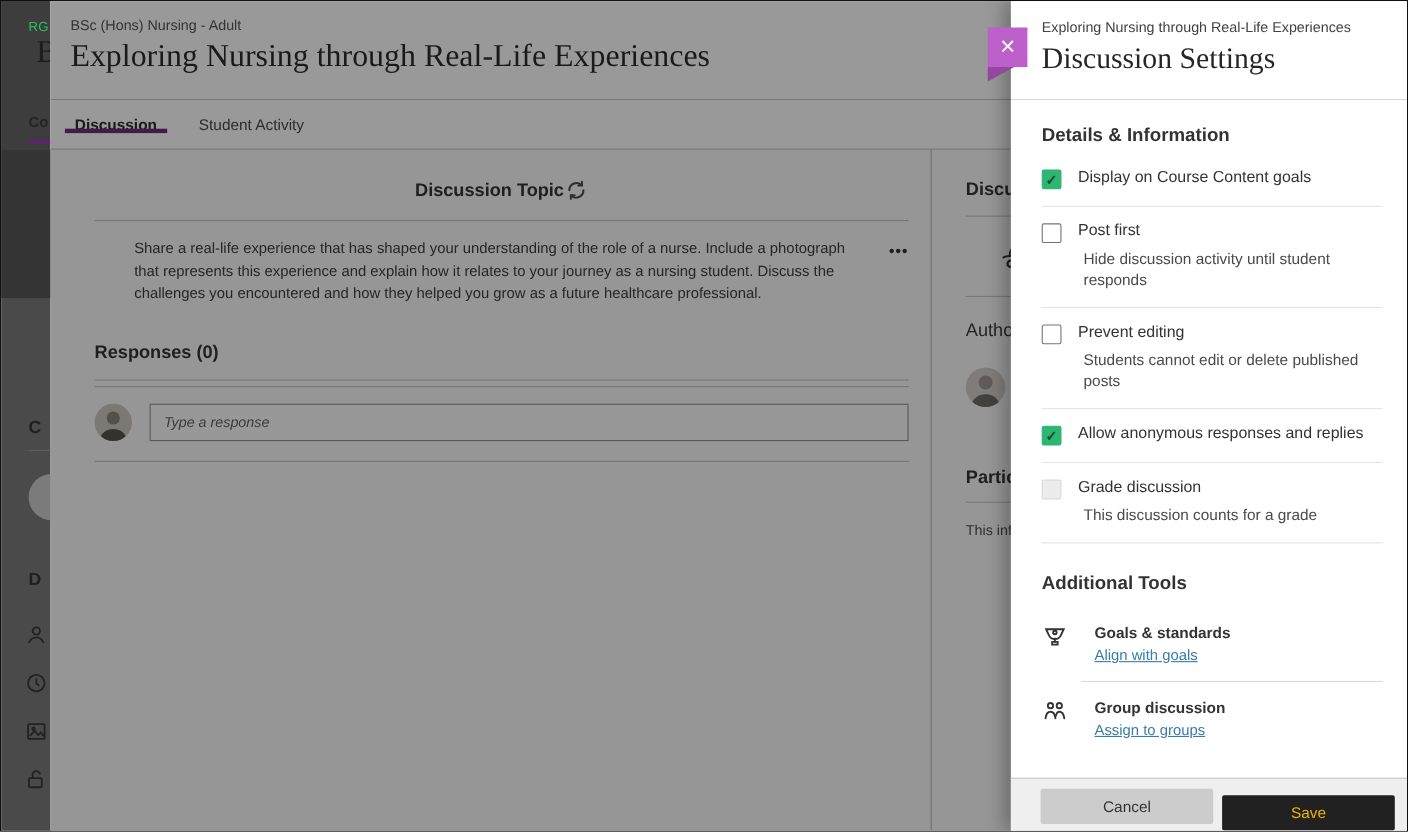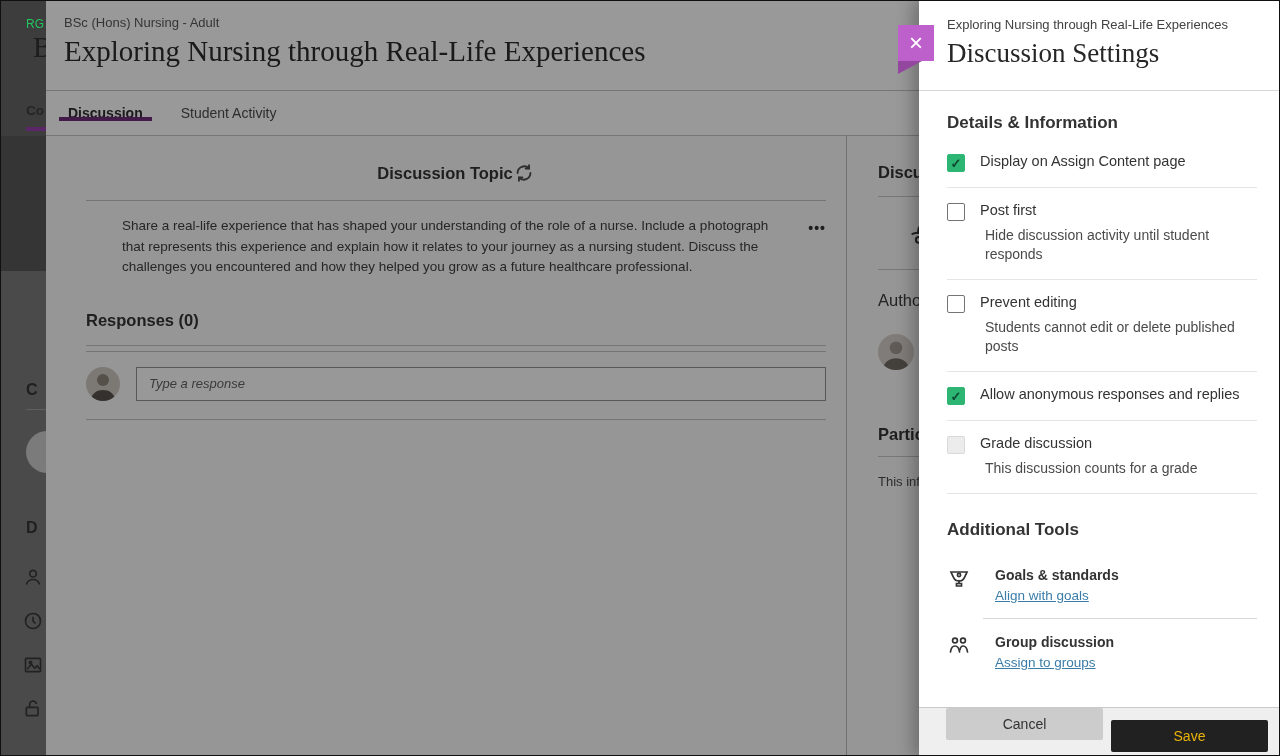--- a/index.html
+++ b/index.html
@@ -102,21 +102,21 @@
   .opt-desc { margin-top:8px; padding-left:5px; font-size:14px; line-height:19px; color:#4a4a4a; }
   .tools { margin-top:12px; }
   .tool { display:flex; gap:24px; padding:15px 0 14px; }
   .tool-ic { flex:0 0 auto; width:24px; height:24px; }
   .tool-label { font-size:14px; font-weight:bold; color:#333; }
   .tool-link { display:inline-block; margin-top:5px; font-size:13.5px; color:#3a7ca8;
                text-decoration:underline; cursor:pointer;text-align:center; }
   .tool-div { margin-left:36px; border-top:1px solid #d9d9d9; }
   .panel-footer { position:absolute; left:0; bottom:0; width:362px; height:50px;
                   background:#efefef; border-top:1px solid #c9c9c9; display:flex;
-                  align-items:flex-start; gap:8px; padding:0 13px 0 27px; }
+                  align-items:center; gap:8px; padding:0 13px 0 27px; }
   .btn { flex:1; height:32px; border:none; border-radius:2px; font-family:"Liberation Sans",
          sans-serif; font-size:14px; cursor:pointer; }
   .btn-cancel { background:#cccccc; color:#333; }
   .btn-save { background:#212121; color:#eab308;margin-top:12px; }
   svg { display:block; }
 </style>
 </head>
 <body>
 
 <div class="screen">
@@ -235,21 +235,21 @@
     <div class="panel-header">
       <div class="panel-sub">Exploring Nursing through Real-Life Experiences</div>
       <h2 class="panel-title">Discussion Settings</h2>
     </div>
     <div class="panel-body">
       <div class="group-h">Details &amp; Information</div>
       <div class="opts">
         <div class="opt">
           <div class="cb checked">✓</div>
           <div class="opt-text">
-              <div class="opt-label">Display on Assign Content page</div>
+              <div class="opt-label">Display on Course Content goals</div>
             </div>
         </div>
         <div class="opt">
           <div class="cb"></div>
           <div class="opt-text">
             <div class="opt-label">Post first</div>
             <div class="opt-desc" style="max-width:250px;">Hide discussion activity until student responds</div>
           </div>
         </div>
         <div class="opt">

